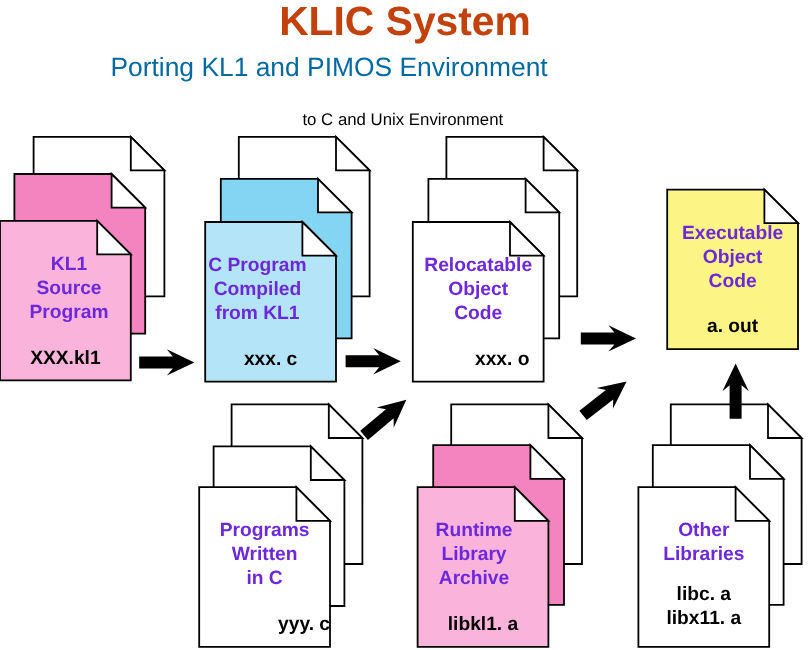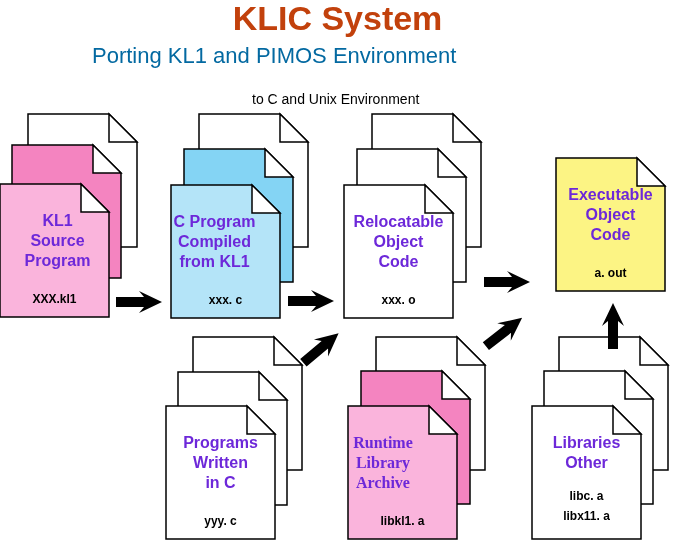--- a/index.html
+++ b/index.html
@@ -6,21 +6,21 @@
   body { width: 675px; height: 542px; position: relative; overflow: hidden;
          font-family: "Liberation Sans", sans-serif; }
   .title { position: absolute; left: 0; width: 675px; top: 0; text-align: center;
            font-weight: bold; font-size: 34px; line-height: 36px; color: #c2410c; }
   .sub1 { position: absolute; left: 92px; top: 43px; font-size: 22px; line-height: 26px; color: #0369a1; }
   .sub2 { position: absolute; left: 252px; top: 86px; font-size: 14px; line-height: 26px; color: #000; }
   svg.diagram { position: absolute; left: 0; top: 0; }
   .doc-label { position: absolute; text-align: center; font-weight: bold; color: #6d28d9;
                font-size: 16px; line-height: 20px; }
   .doc-file { position: absolute; text-align: center; font-weight: bold; color: #000;
-              font-size: 12px; line-height: 20px; }
+              font-size: 16px; line-height: 20px; }
 </style>
 </head>
 <body>
 
 <div class="title">KLIC System</div>
 <div class="sub1">Porting KL1 and PIMOS Environment</div>
 <div class="sub2">to C and Unix Environment</div>
 
 <svg class="diagram" width="675" height="542" viewBox="0 0 675 542">
   <g id="pages">
@@ -122,40 +122,40 @@
       <div>C Program</div>
       <div>Compiled</div>
       <div>from KL1</div>
     </div>
     <div class="doc-file" style="left: 171px; width: 109px; top: 290px;">xxx. c</div>
     <div class="doc-label" style="left: 344px; width: 109px; top: 212px;">
       <div>Relocatable</div>
       <div>Object</div>
       <div>Code</div>
     </div>
-    <div class="doc-file" style="left: 344px; width: 109px; top: 290px;">xxx. o</div>
+    <div class="doc-file" style="left: 344px; width: 109px; top: 290px; padding-left: 20px;">xxx. o</div>
     <div class="doc-label" style="left: 556px; width: 109px; top: 185px;">
       <div>Executable</div>
       <div>Object</div>
       <div>Code</div>
     </div>
     <div class="doc-file" style="left: 556px; width: 109px; top: 263px;">a. out</div>
     <div class="doc-label" style="left: 166px; width: 109px; top: 433px;">
       <div>Programs</div>
       <div>Written</div>
       <div>in C</div>
     </div>
-    <div class="doc-file" style="left: 166px; width: 109px; top: 511px;">yyy. c</div>
-    <div class="doc-label" style="left: 336px; width: 94px; top: 433px; font-family: Liberation Serif, serif;">
+    <div class="doc-file" style="left: 166px; width: 109px; top: 511px; text-align: right;">yyy. c</div>
+    <div class="doc-label" style="left: 348px; width: 94px; top: 433px;">
       <div>Runtime</div>
       <div>Library</div>
       <div>Archive</div>
     </div>
     <div class="doc-file" style="left: 348px; width: 109px; top: 511px;">libkl1. a</div>
     <div class="doc-label" style="left: 532px; width: 109px; top: 433px;">
+      <div>Other</div>
       <div>Libraries</div>
-      <div>Other</div>
     </div>
     <div class="doc-file" style="left: 532px; width: 109px; top: 486px;">
       <div>libc. a</div>
       <div>libx11. a</div>
     </div>
   </div>
 
 </body></html>

